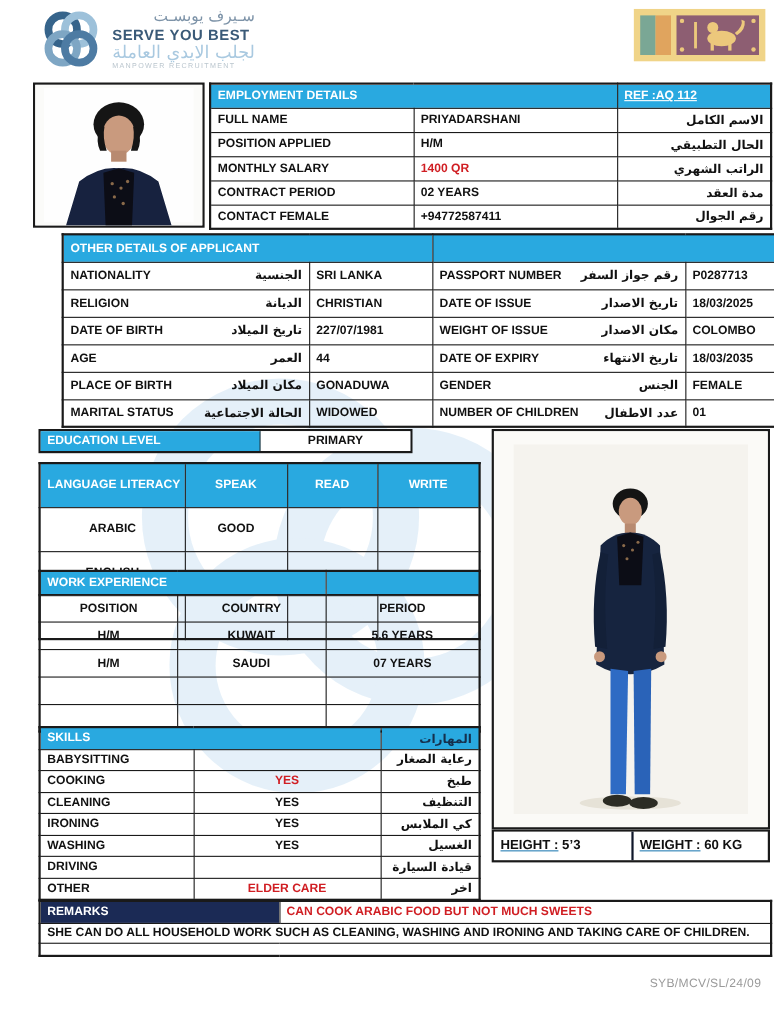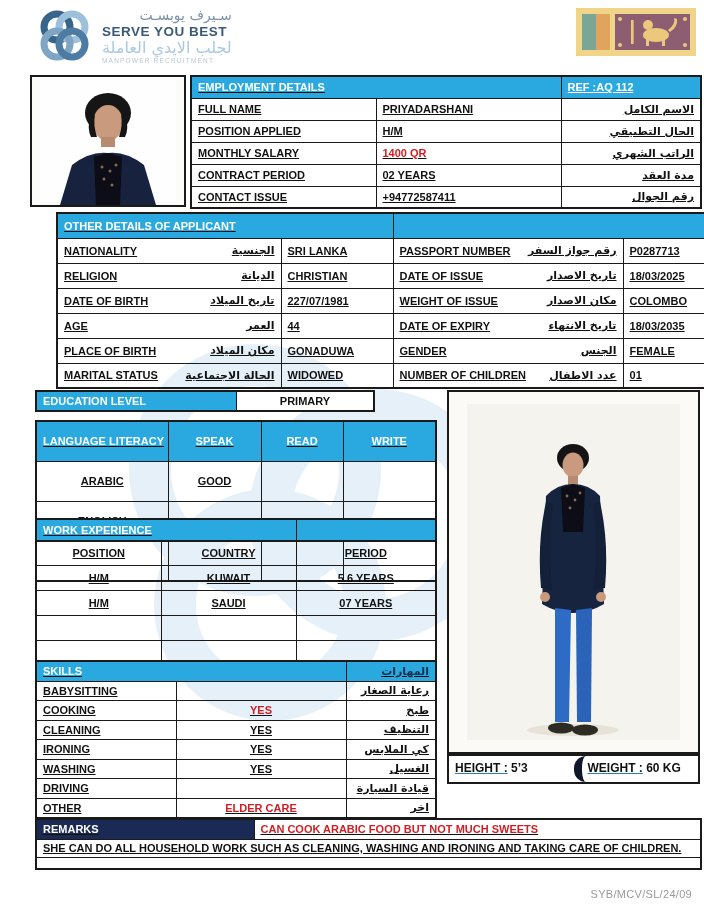--- a/index.html
+++ b/index.html
@@ -15,21 +15,21 @@
   .logo-wrap { position:absolute; left:34px; top:6px; display:flex; gap:8px; align-items:center; }
   .logo-text { display:flex; flex-direction:column; line-height:1.12; }
   .logo-ar-1 { font-family:"DejaVu Sans", sans-serif; font-size:14px; color:#7d93a8; direction:rtl; }
   .logo-en-1 { font-size:13.5px; font-weight:bold; color:#3a5a78; letter-spacing:.5px; }
   .logo-ar-2 { font-family:"DejaVu Sans", sans-serif; font-size:16px; color:#a9c9e0; direction:rtl; }
   .logo-en-2 { font-size:6.5px; color:#bcc7cf; letter-spacing:1.2px; }
 
   .flag-wrap { position:absolute; left:576px; top:8px; }
 
   
-  table { border-collapse:collapse; table-layout:fixed;text-decoration:underline; }
+  table { border-collapse:collapse; table-layout:fixed; }
   td, th { border:1px solid #1a1a1a; font-size:11px; font-weight:bold; padding:2px 6px; overflow:hidden; white-space:nowrap; }
   .outer { border:2px solid #1a1a1a; }
   .cyan { background:#29a9e0; color:#ffffff; }
   .ar { font-family:"DejaVu Sans", sans-serif; direction:rtl; text-align:right; }
   .red-text { color:#d01e23; }
   .center { text-align:center; }
 
   
   .portrait-box { position:absolute; left:30px; top:75px; width:156px; height:132px; border:2px solid #1a1a1a; background:#fff; }
   
@@ -60,21 +60,21 @@
   
   .skills { position:absolute; left:35px; top:660px; width:400px; }
   .skills td { height:19.5px; padding:1px 6px; }
   .skills .hdr td { height:20px; }
   .skills .hdr .ar-h { color:#15304d; }
 
   
   .body-box { position:absolute; left:447px; top:390px; width:253px; height:364px; border:2px solid #1a1a1a; background:#fff; }
   .hw { position:absolute; left:447px; top:754px; width:253px; height:30px; border:2px solid #1a1a1a; display:flex; background:#fff; }
   .hw-cell { width:50%; font-size:12px; font-weight:bold; padding:5px 6px; }
-  .hw-cell + .hw-cell { border-left:8px solid #0f172a;border-radius:12px; }
+  .hw-cell + .hw-cell { border-left:2px solid #0f172a; }
   .u { text-decoration:underline; text-decoration-color:#2a7fb5; }
 
   
   .remarks { position:absolute; left:35px; top:818px; width:665px; }
   .remarks td { padding:1px 6px; }
   .rem-hdr { background:#1b2a55; color:#fff; height:20px; }
   .rem-line1 { height:20px; }
   .rem-line2 { height:18px; }
   .rem-empty { height:12px; }
 
@@ -179,21 +179,21 @@
         <td>MONTHLY SALARY</td>
         <td class="red-text">1400 QR</td>
         <td class="ar">الراتب الشهري</td>
       </tr>
       <tr>
         <td>CONTRACT PERIOD</td>
         <td>02 YEARS</td>
         <td class="ar">مدة العقد</td>
       </tr>
       <tr>
-        <td>CONTACT ISSUE</td>
+        <td>CONTACT FEMALE</td>
         <td>+94772587411</td>
         <td class="ar">رقم الجوال</td>
       </tr>
     </tbody>
       </table>
 
     <table class="other outer">
       <colgroup>
           <col style="width:224px">
           <col style="width:112px">

